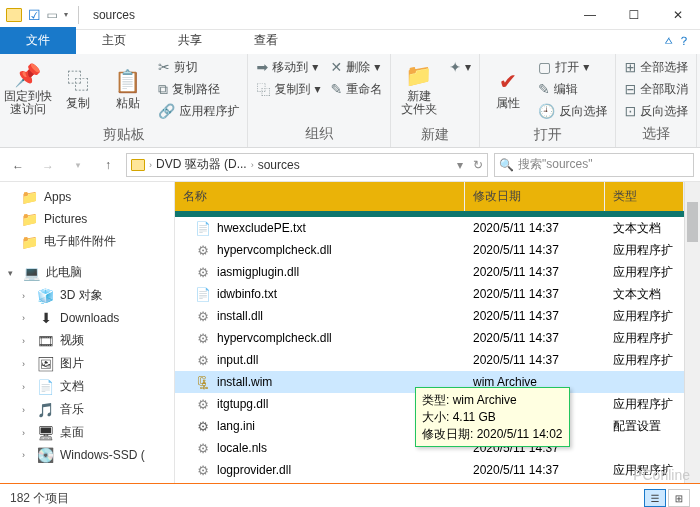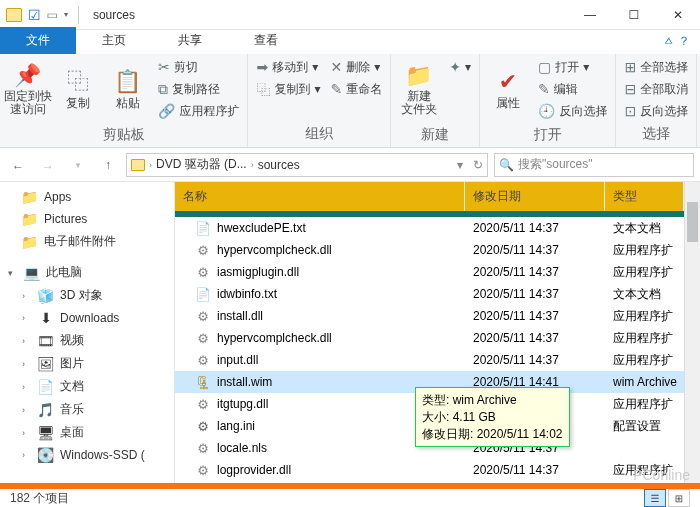--- a/index.html
+++ b/index.html
@@ -49,21 +49,21 @@
 .fl-row{display:flex;align-items:center;height:22px}
 .fl-row.sel{background:#cce8ff}
 .fl-row>div{padding:2px 8px;overflow:hidden;white-space:nowrap}
 .fl-name{width:290px;display:flex;align-items:center;gap:6px;padding-left:20px!important}
 .fico{width:16px;height:16px;flex-shrink:0;display:flex;align-items:center;justify-content:center;font-size:13px}
 .fico.txt{color:#666}
 .fico.dll{color:#888}
 .fico.wim{color:#b08000}
 .fico.ini{color:#666}
 .tooltip{position:absolute;left:240px;top:205px;background:#ffffe1;border:1px solid #22c55e;padding:4px 6px;font-size:11px;line-height:1.4;z-index:10;box-shadow:2px 2px 4px rgba(0,0,0,0.2)}
-.status{height:24px;border-top:6px solid #f97316;display:flex;align-items:center;padding:0 10px;color:#444;gap:18px}
+.status{height:24px;border-top:1px solid #f97316;display:flex;align-items:flex-end;padding:0 10px;color:#444;gap:18px}
 .view-icons{margin-left:auto;display:flex;gap:2px}
 .view-icons span{width:22px;height:18px;border:1px solid #ccc;display:flex;align-items:center;justify-content:center;font-size:10px}
 .view-icons span.active{background:#cce8ff;border-color:#1979ca}
 .scrollbar{width:16px;background:#f0f0f0;border-left:1px solid #ddd;display:flex;flex-direction:column}
 .scrollbar .thumb{background:#c2c3c4;height:40px;margin:20px 2px}
 .watermark{position:absolute;right:10px;bottom:24px;color:#ccc;font-size:14px;pointer-events:none}
 </style>
 </head>
 <body>
 
@@ -337,21 +337,20 @@
             <span>input.dll</span>
           </div>
           <div class="col-date">2020/5/11 14:37</div>
           <div class="col-type">应用程序扩</div>
         </div>
         <div class="fl-row sel">
           <div class="fl-name">
             <span class="fico wim">🗜</span>
             <span>install.wim</span>
           </div>
-          <div class="col-date">2020/5/11 14:41</div>
           <div class="col-type">wim Archive</div>
         </div>
         <div class="fl-row">
           <div class="fl-name">
             <span class="fico dll">⚙</span>
             <span>itgtupg.dll</span>
           </div>
           <div class="col-date">2020/5/11 14:37</div>
           <div class="col-type">应用程序扩</div>
         </div>

